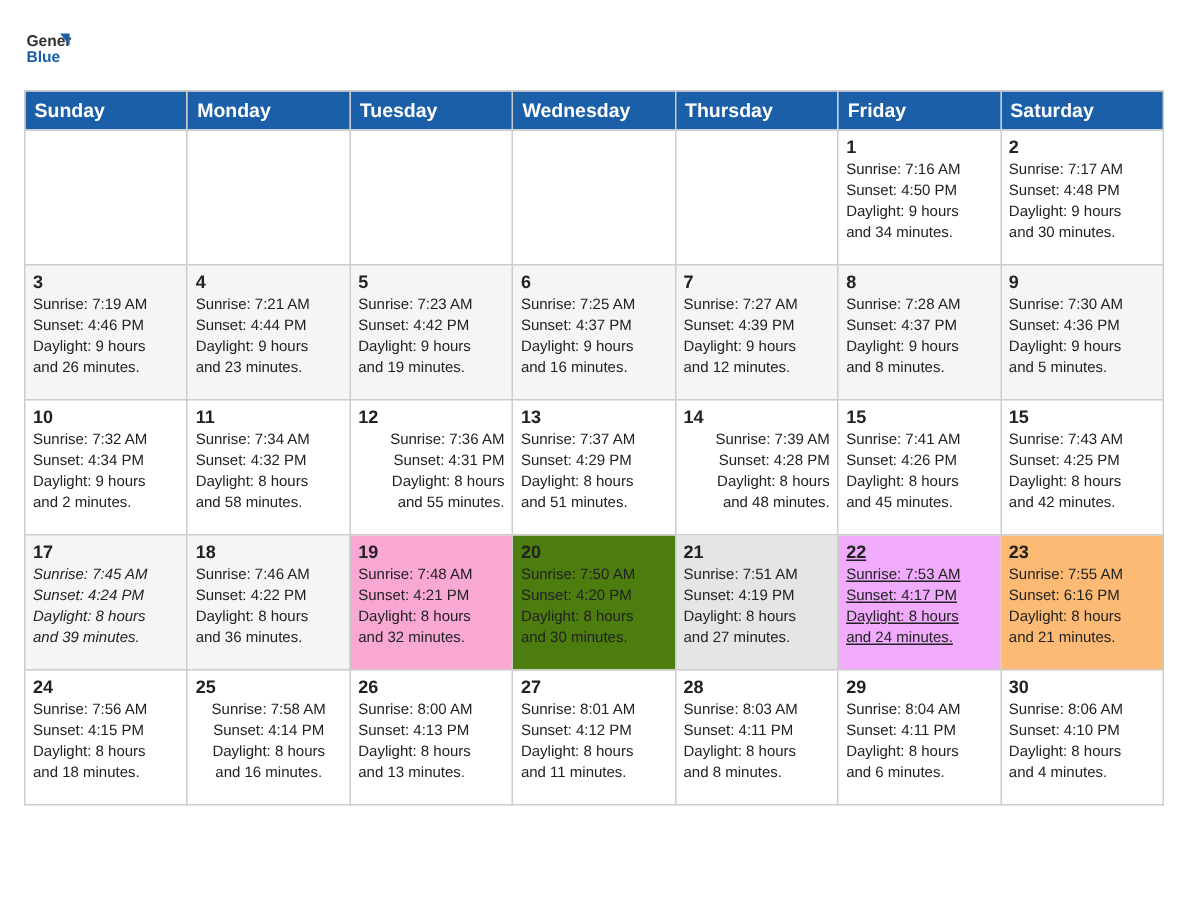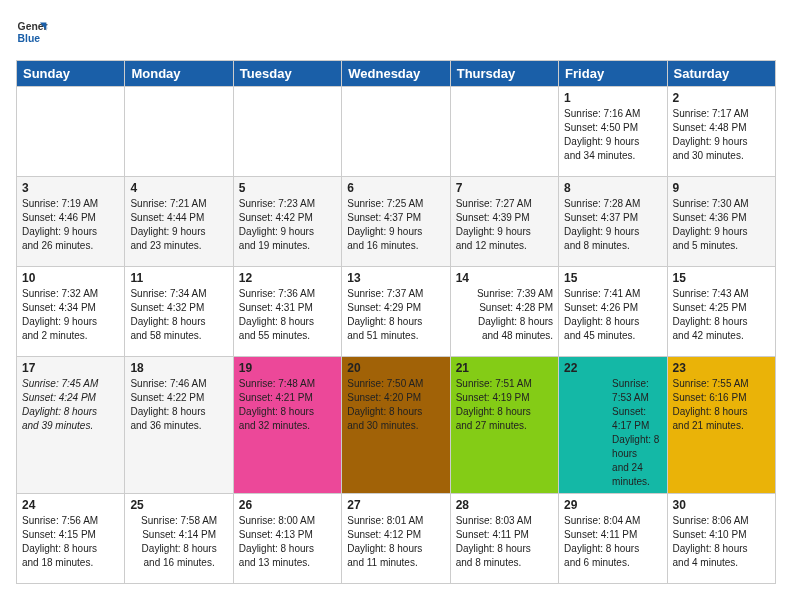--- a/index.html
+++ b/index.html
@@ -190,21 +190,21 @@
         </td>
         <td>
           <span class="day-number">11</span>
           <div class="day-info" style="white-space: pre-line;">Sunrise: 7:34 AM
 Sunset: 4:32 PM
 Daylight: 8 hours
 and 58 minutes.</div>
         </td>
         <td>
           <span class="day-number">12</span>
-          <div class="day-info" style="white-space: pre-line;">Sunrise: 7:36 AM
+          <div class="day-info" style="white-space: pre-line; text-align: right;">Sunrise: 7:36 AM
 Sunset: 4:31 PM
 Daylight: 8 hours
 and 55 minutes.</div>
         </td>
         <td>
           <span class="day-number">13</span>
           <div class="day-info" style="white-space: pre-line;">Sunrise: 7:37 AM
 Sunset: 4:29 PM
 Daylight: 8 hours
 and 51 minutes.</div>
@@ -239,49 +239,49 @@
 Daylight: 8 hours
 and 39 minutes.</div>
         </td>
         <td style="background-color: rgb(245, 245, 245);">
           <span class="day-number">18</span>
           <div class="day-info" style="white-space: pre-line;">Sunrise: 7:46 AM
 Sunset: 4:22 PM
 Daylight: 8 hours
 and 36 minutes.</div>
         </td>
-        <td style="background-color: #ec4899;">
+        <td style="background-color: #f9a8d4;">
           <span class="day-number">19</span>
           <div class="day-info" style="white-space: pre-line;">Sunrise: 7:48 AM
 Sunset: 4:21 PM
 Daylight: 8 hours
 and 32 minutes.</div>
         </td>
-        <td style="background-color: #a16207;">
+        <td style="background-color: #4d7c0f;">
           <span class="day-number">20</span>
           <div class="day-info" style="white-space: pre-line;">Sunrise: 7:50 AM
 Sunset: 4:20 PM
 Daylight: 8 hours
 and 30 minutes.</div>
         </td>
-        <td style="background-color: #84cc16;">
+        <td style="background-color: #e5e5e5;">
           <span class="day-number">21</span>
           <div class="day-info" style="white-space: pre-line;">Sunrise: 7:51 AM
 Sunset: 4:19 PM
 Daylight: 8 hours
 and 27 minutes.</div>
         </td>
-        <td style="background-color: #14b8a6;">
+        <td style="background-color: #f0abfc; text-decoration: underline;">
           <span class="day-number">22</span>
-          <div class="day-info" style="white-space: pre-line; margin-left: 48px;">Sunrise: 7:53 AM
+          <div class="day-info" style="white-space: pre-line;">Sunrise: 7:53 AM
 Sunset: 4:17 PM
 Daylight: 8 hours
 and 24 minutes.</div>
         </td>
-        <td style="background-color: #eab308;">
+        <td style="background-color: #fdba74;">
           <span class="day-number">23</span>
           <div class="day-info" style="white-space: pre-line;">Sunrise: 7:55 AM
 Sunset: 6:16 PM
 Daylight: 8 hours
 and 21 minutes.</div>
         </td>
       </tr>
       <tr>
         <td>
           <span class="day-number">24</span>

